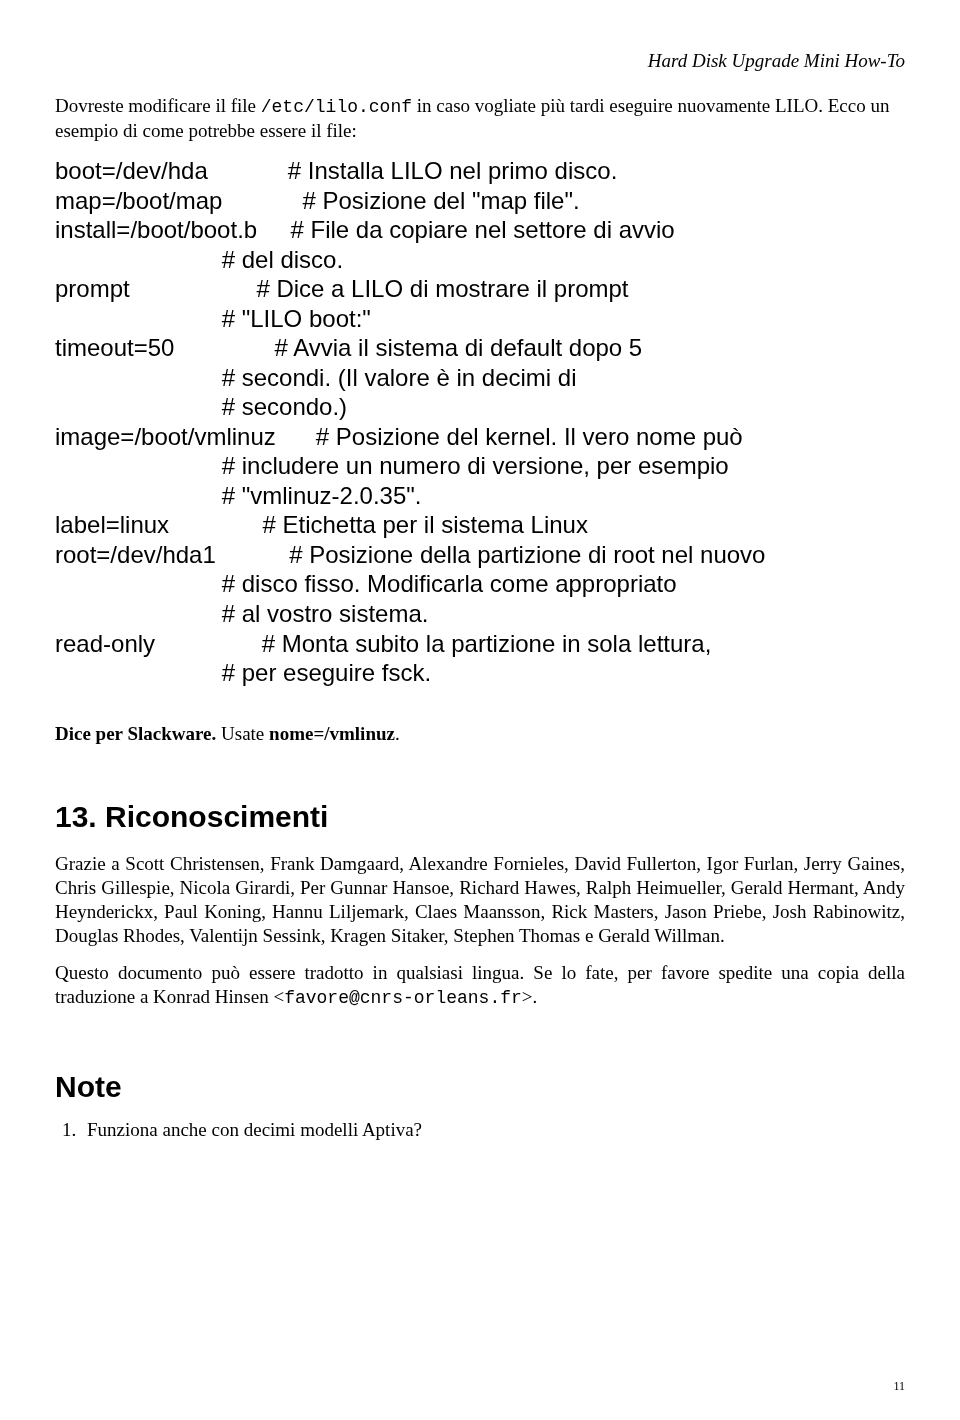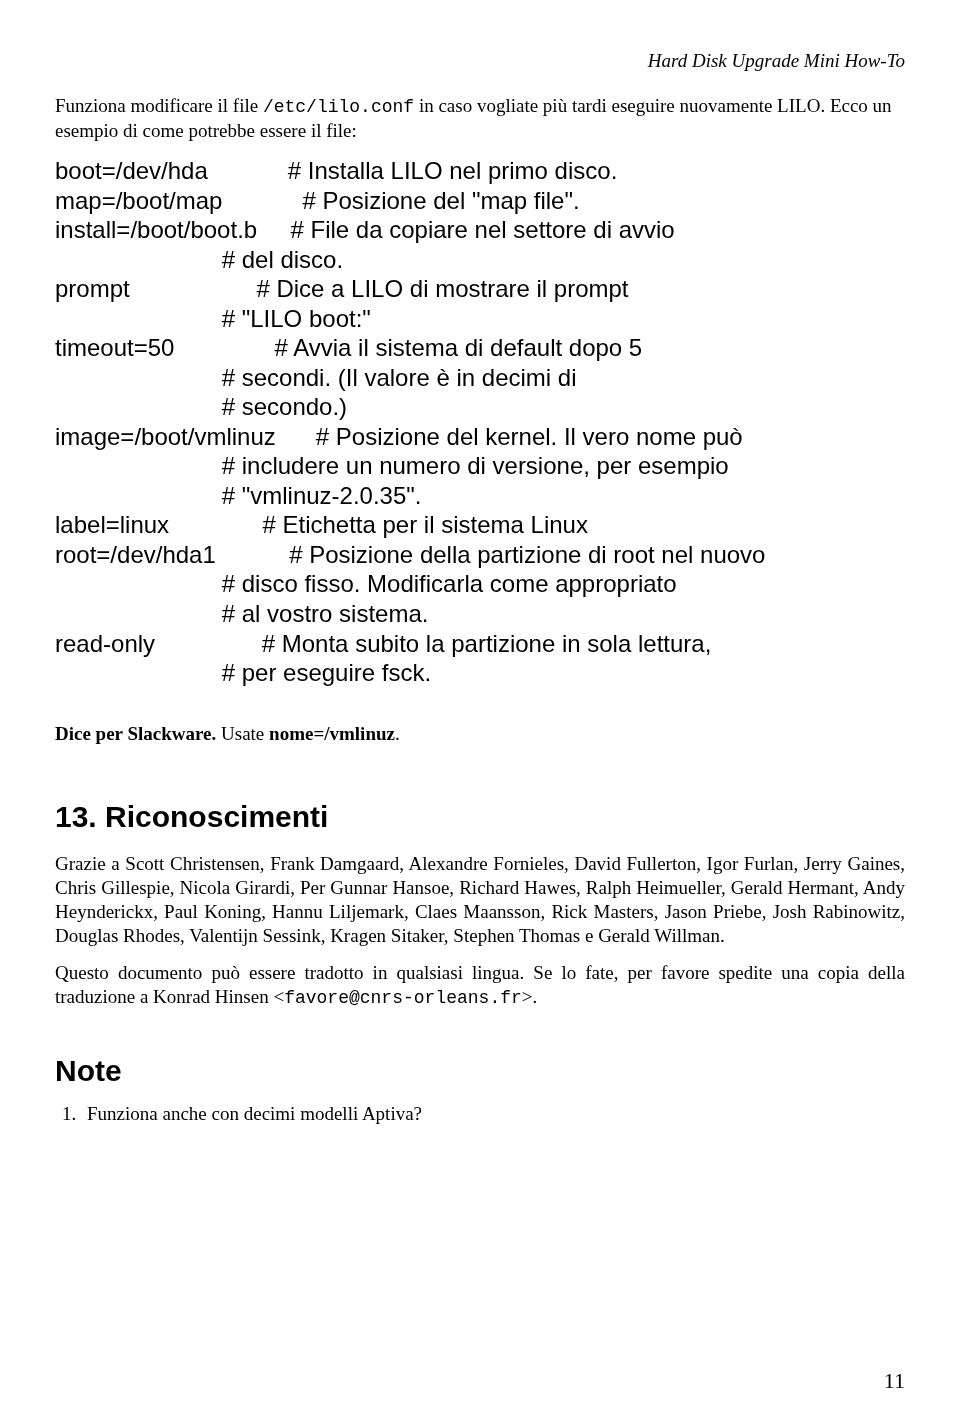--- a/index.html
+++ b/index.html
@@ -46,46 +46,46 @@
   h2.section {
     font-family: Helvetica, Arial, sans-serif;
     font-weight: bold;
     font-size: 30px;
     margin: 55px 0 18px 0;
   }
   h2.notes {
     font-family: Helvetica, Arial, sans-serif;
     font-weight: bold;
     font-size: 30px;
-    margin: 44px 0 14px 0;
+    margin: 60px 0 14px 0;
   }
   ol.notes-list {
     font-size: 19px;
     line-height: 1.25;
     margin: 0;
     padding-left: 26px;
   }
   ol.notes-list li { padding-left: 6px; }
   .pagenum {
     position: absolute;
     bottom: 26px;
     right: 55px;
-    font-size: 22px;
+    font-size: 12px;
     text-align: right;
   }
 </style>
 </head>
 <body>
 
 <div class="page">
 
   <div class="running-head">Hard Disk Upgrade Mini How-To</div>
 
   <p class="para">
-    <span>Funziona modificare il file </span><span class="mono">/etc/lilo.conf</span><span> in caso vogliate più tardi eseguire nuovamente LILO. Ecco un esempio di come potrebbe essere il file:</span>
+    <span>Dovreste modificare il file </span><span class="mono">/etc/lilo.conf</span><span> in caso vogliate più tardi eseguire nuovamente LILO. Ecco un esempio di come potrebbe essere il file:</span>
   </p>
 
   <pre class="code">boot=/dev/hda            # Installa LILO nel primo disco.
 map=/boot/map            # Posizione del "map file".
 install=/boot/boot.b     # File da copiare nel settore di avvio
                          # del disco.
 prompt                   # Dice a LILO di mostrare il prompt
                          # "LILO boot:"
 timeout=50               # Avvia il sistema di default dopo 5
                          # secondi. (Il valore è in decimi di

